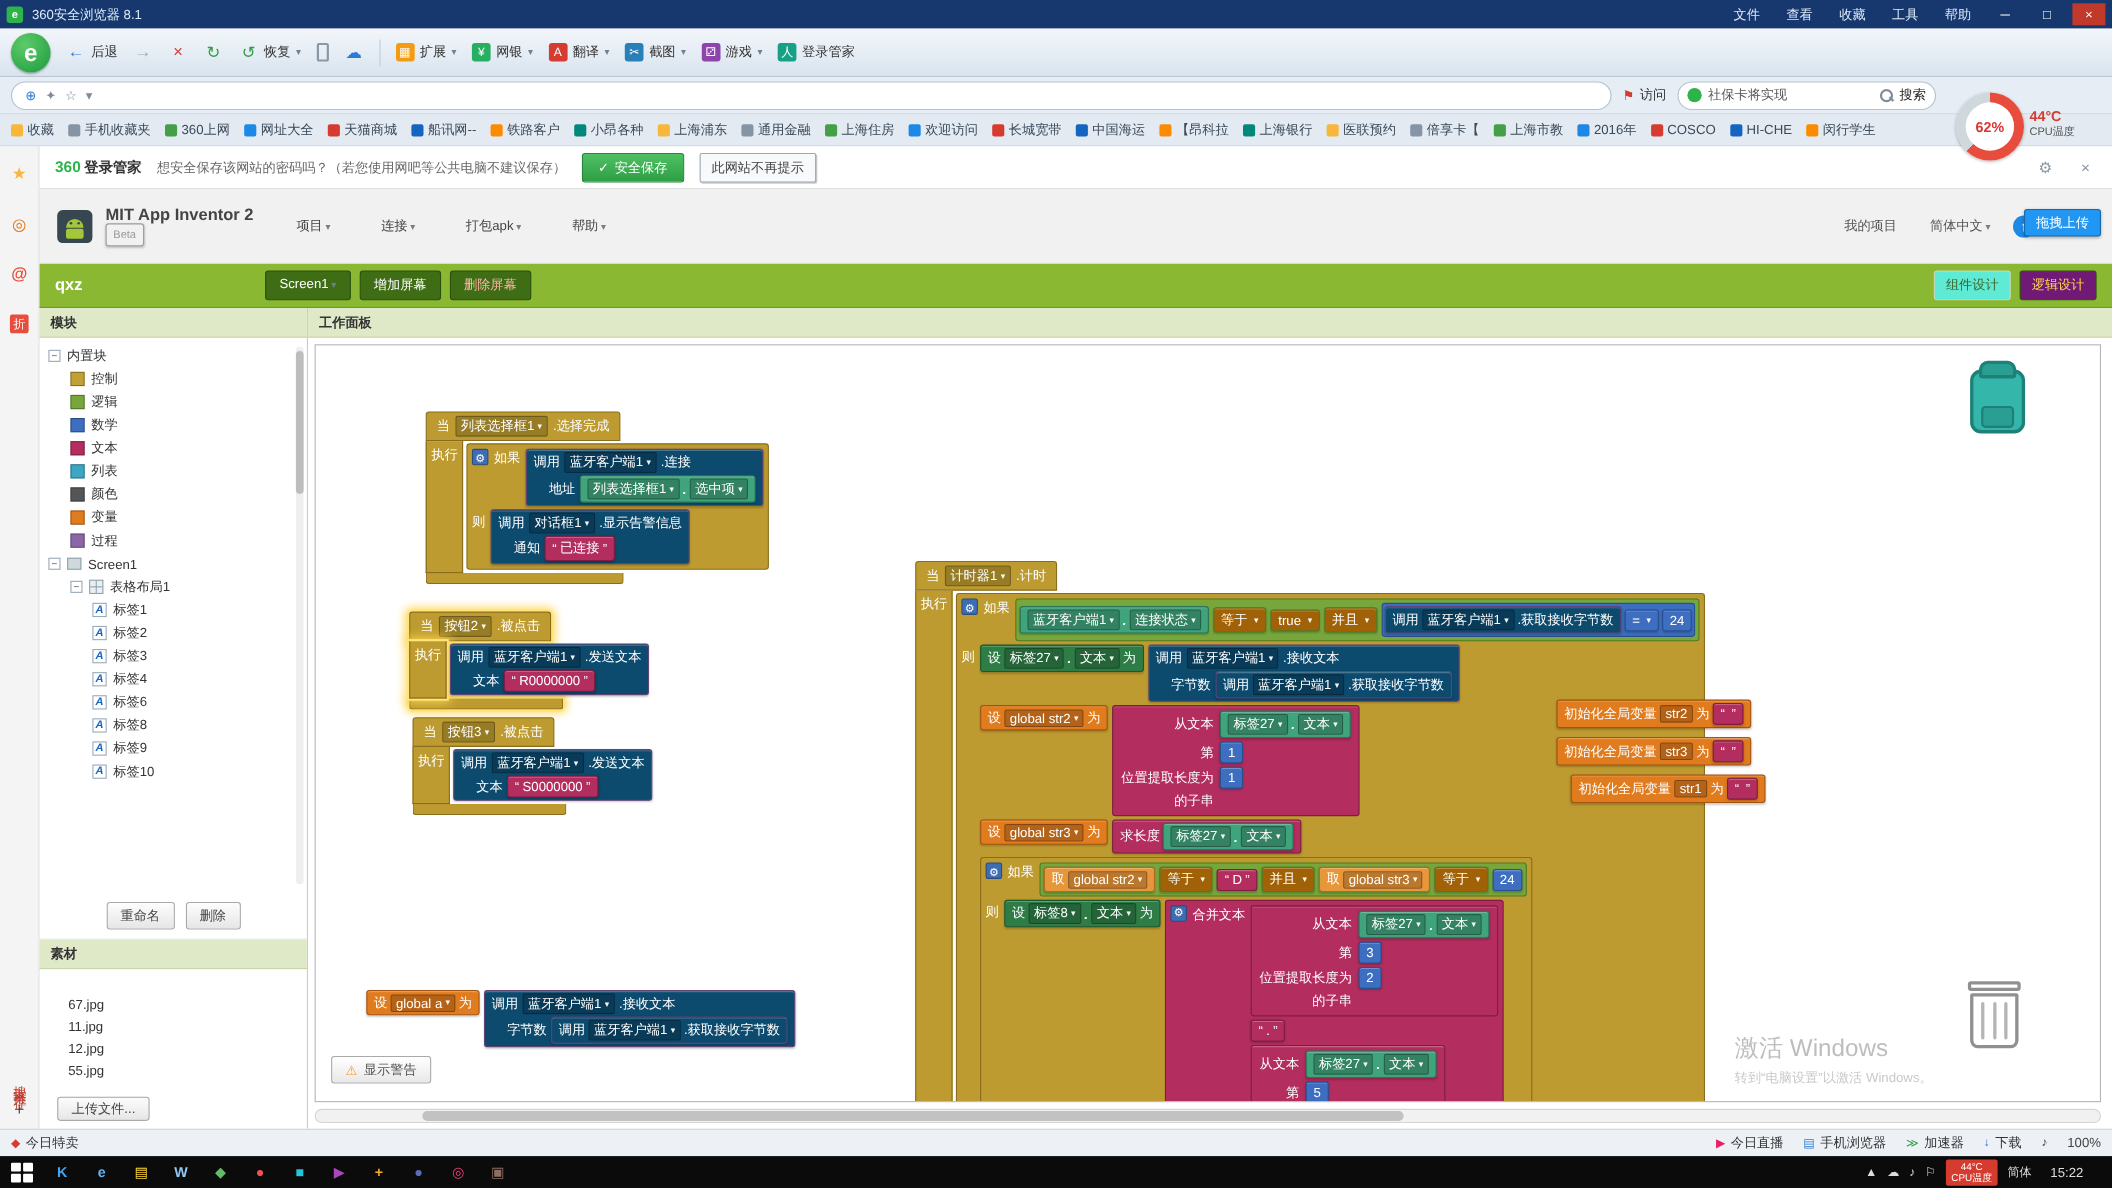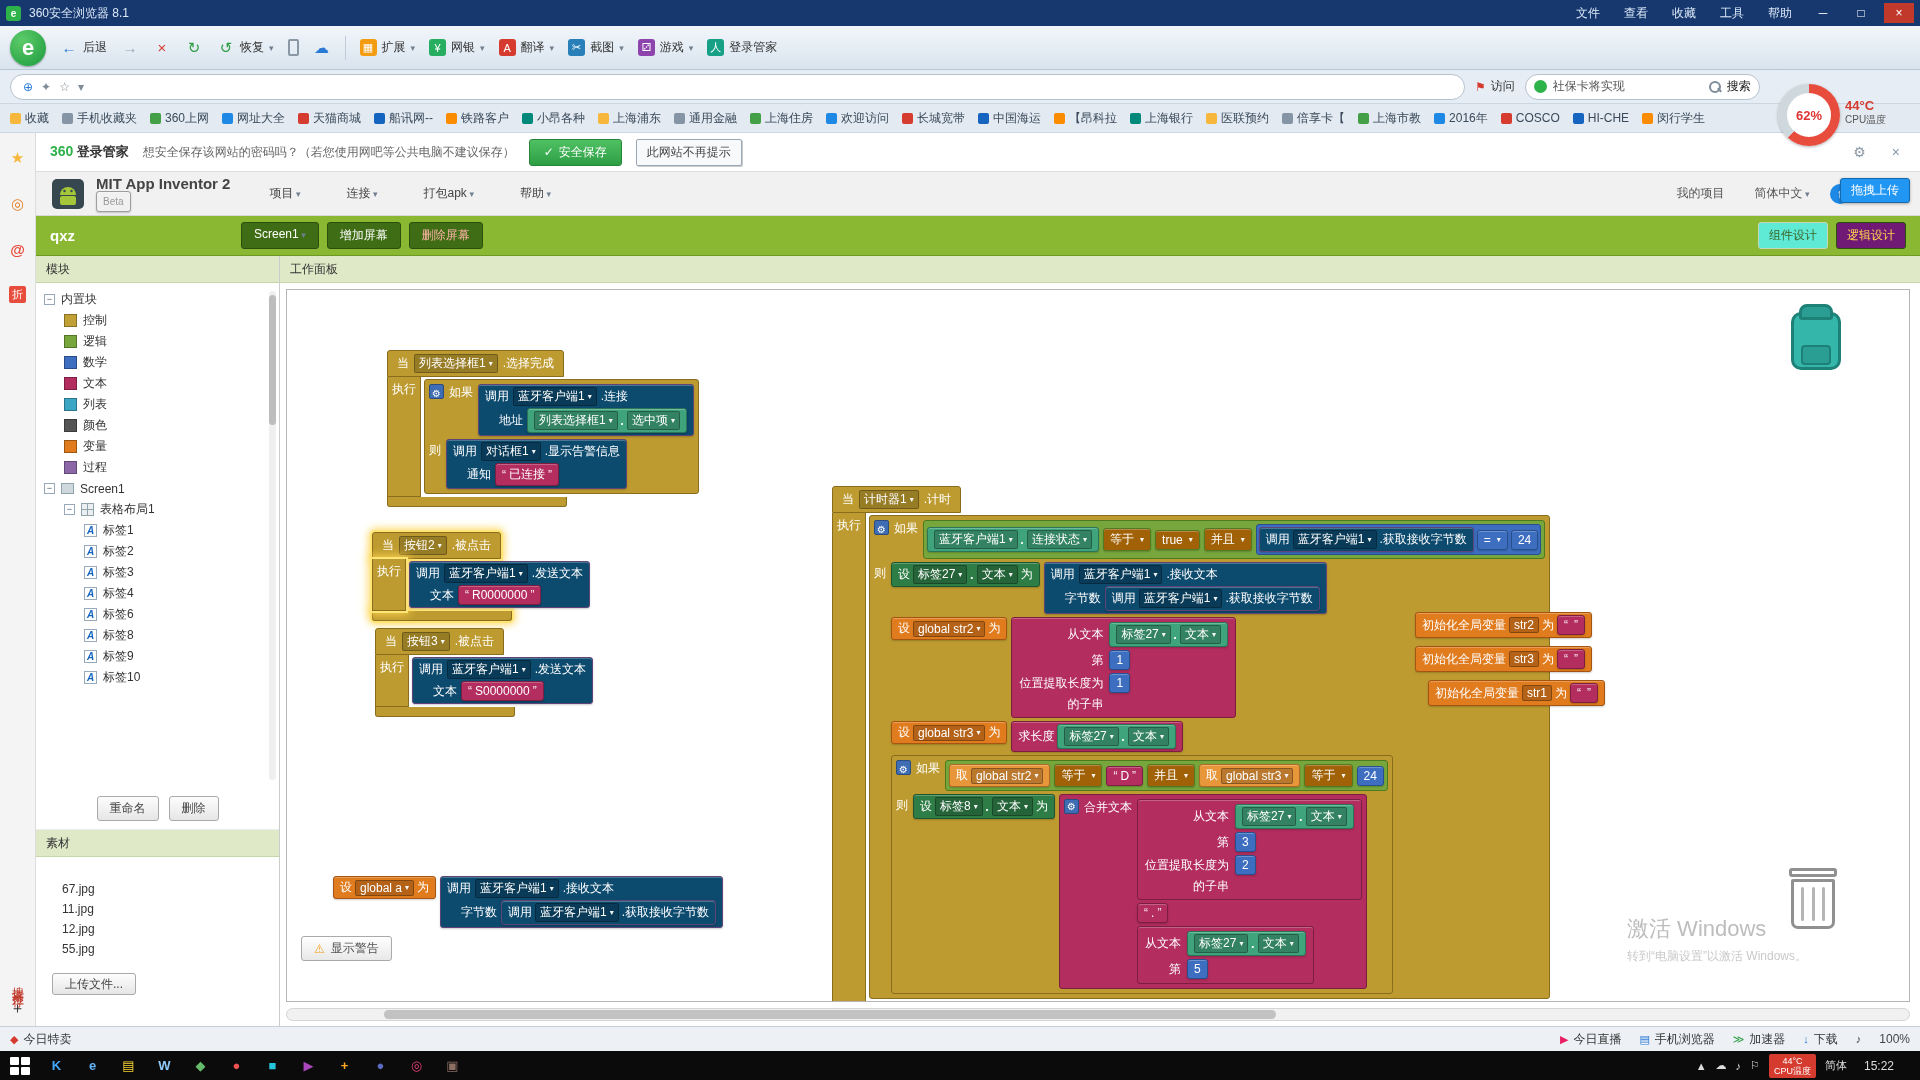--- a/index.html
+++ b/index.html
@@ -72,21 +72,21 @@
 #passwordbar{height:39px;background:#fff;border-bottom:1px solid #ddd;display:flex;align-items:center;gap:14px;padding:0 14px}
 .pb-brand b{color:#2eb24a;font-size:14px}
 .pb-brand span{font-weight:bold;color:#333;font-size:13px}
 .pb-msg{color:#666}
 .savebtn{display:inline-flex;align-items:center;gap:5px;background:linear-gradient(#4fc162,#2e9e45);color:#fff;padding:4px 14px;border-radius:3px;border:1px solid #27853a}
 .dismissbtn{border:1px solid #9aa7b4;background:#f7f9fb;color:#444;padding:4px 10px;border-radius:2px;box-shadow:1px 1px 0 #ccc}
 #passwordbar .spacer{flex:1}
 .pb-ic{color:#8a97a4;font-size:14px;padding:0 6px}
 
 
-#appheader{height:44px;background:#f1f1f1;border-bottom:1px solid #d8d8d8;display:flex;align-items:center;gap:10px;padding:0 14px}
+#appheader{height:68px;background:#f1f1f1;border-bottom:1px solid #d8d8d8;display:flex;align-items:center;gap:10px;padding:0 14px}
 .ai-logo{width:36px;height:38px}
 .ai-title{line-height:15px}
 .ai-title .t{font-size:15px;color:#444;font-weight:bold}
 .ai-title .b{font-size:10px;color:#999}
 .ai-menus{display:flex;gap:20px;margin-left:16px}
 .ai-menu{padding:5px 12px;color:#444;border:1px solid transparent;border-radius:3px}
 #appheader .spacer{flex:1}
 .ai-link{color:#555;padding:0 10px}
 .userwrap{position:relative;display:flex;align-items:center;gap:6px}
 .user{color:#888}
@@ -99,21 +99,21 @@
 .pb-group{margin-left:158px;display:flex;gap:8px}
 .gbtn{background:#3f6d15;color:#fff;border:1px solid #2c4f0d;border-radius:3px;padding:4px 12px}
 .gbtn.red{color:#ffb3a7}
 #projectbar .spacer{flex:1}
 .viewbtn{background:#5eead4;color:#3c662a;border:1px solid #c9d6b8;border-radius:3px;padding:4px 10px}
 .viewbtn.active{background:#701a75;color:#ffd54f;border-color:#2c4f0d}
 
 
 #content{flex:1;display:flex;min-height:0}
 #sidebar{width:244px;background:#fff;border-right:1px solid #ccc;display:flex;flex-direction:column}
-.panehead{height:27px;background:#dfe9c8;border-bottom:1px solid #c6d6a8;display:flex;align-items:center;padding:0 10px;font-weight:normal;color:#333;flex:0 0 27px}
+.panehead{height:27px;background:#dfe9c8;border-bottom:1px solid #c6d6a8;display:flex;align-items:center;padding:0 10px;font-weight:bold;color:#333;flex:0 0 27px}
 #tree{height:505px;position:relative;padding:6px 0 0 8px;overflow:hidden}
 .titem{height:21px;display:flex;align-items:center;gap:6px;color:#333;white-space:nowrap}
 .lvl1{padding-left:20px}.lvl2{padding-left:40px}
 .exp{width:11px;height:11px;border:1px solid #98a8b8;color:#456;font-size:9px;line-height:9px;text-align:center;background:#fff}
 .exp::before{content:"−"}
 .csq{width:13px;height:13px;border:1px solid rgba(0,0,0,.3);display:inline-block}
 .c0{background:#c1a136}.c1{background:#77a73c}.c2{background:#3d6ec0}.c3{background:#b32d5e}
 .c4{background:#3ca6c4}.c5{background:#555}.c6{background:#e07b1e}.c7{background:#8b67a8}
 .scr-ic{width:13px;height:11px;background:#cfd8dc;border:1px solid #90a4ae}
 .grid-ic{width:13px;height:13px;border:1px solid #90a4ae;background:linear-gradient(#90a4ae,#90a4ae) 50% 0/1px 100% no-repeat,linear-gradient(#90a4ae,#90a4ae) 0 50%/100% 1px no-repeat,#eceff1}
@@ -913,21 +913,21 @@
 
             <div class="trash" style="left:1498px;top:578px">
               <div class="tr-lid"></div>
               <div class="tr-body">
                   <i></i>
                   <i></i>
                   <i></i>
                 </div>
             </div>
 
-            <div class="wm" style="left:1340px;top:624px">
+            <div class="wm" style="left:1290px;top:624px">
               <div class="wm1">激活 Windows</div>
               <div class="wm2">转到“电脑设置”以激活 Windows。</div>
             </div>
 
           </div>
           <div class="hscroll">
               <div class="hthumb"></div>
             </div>
         </div>
       </div>

